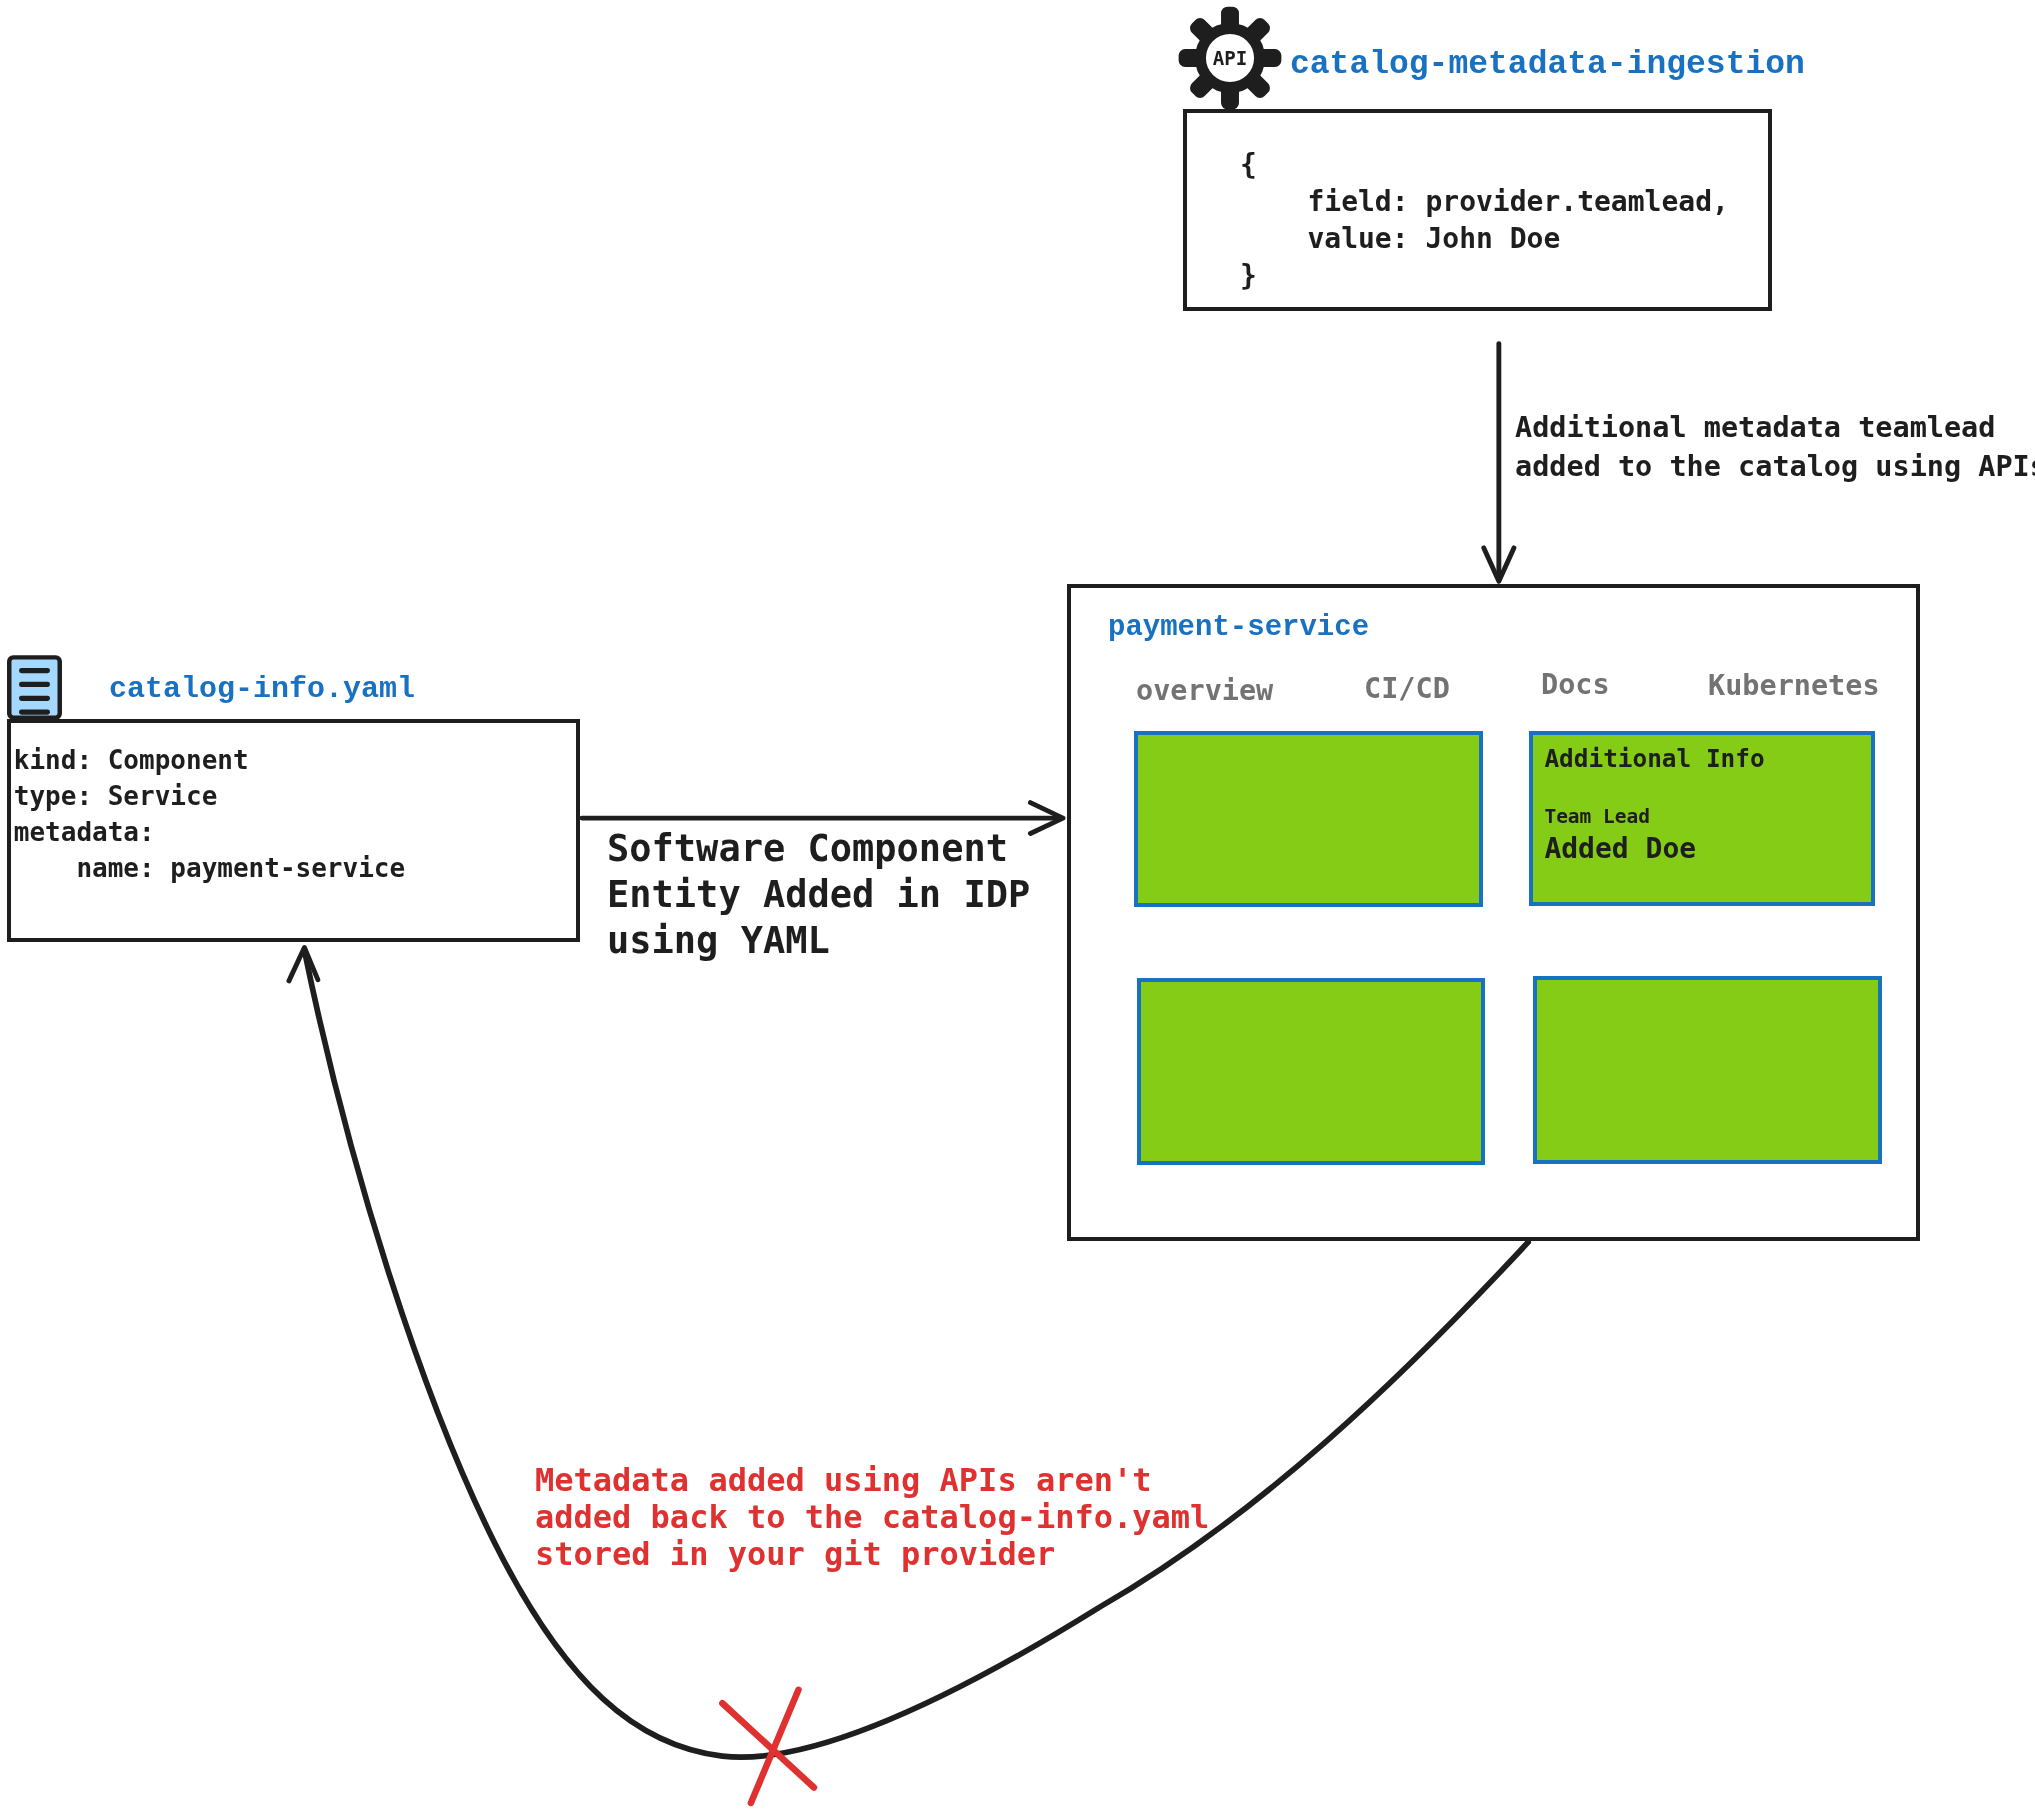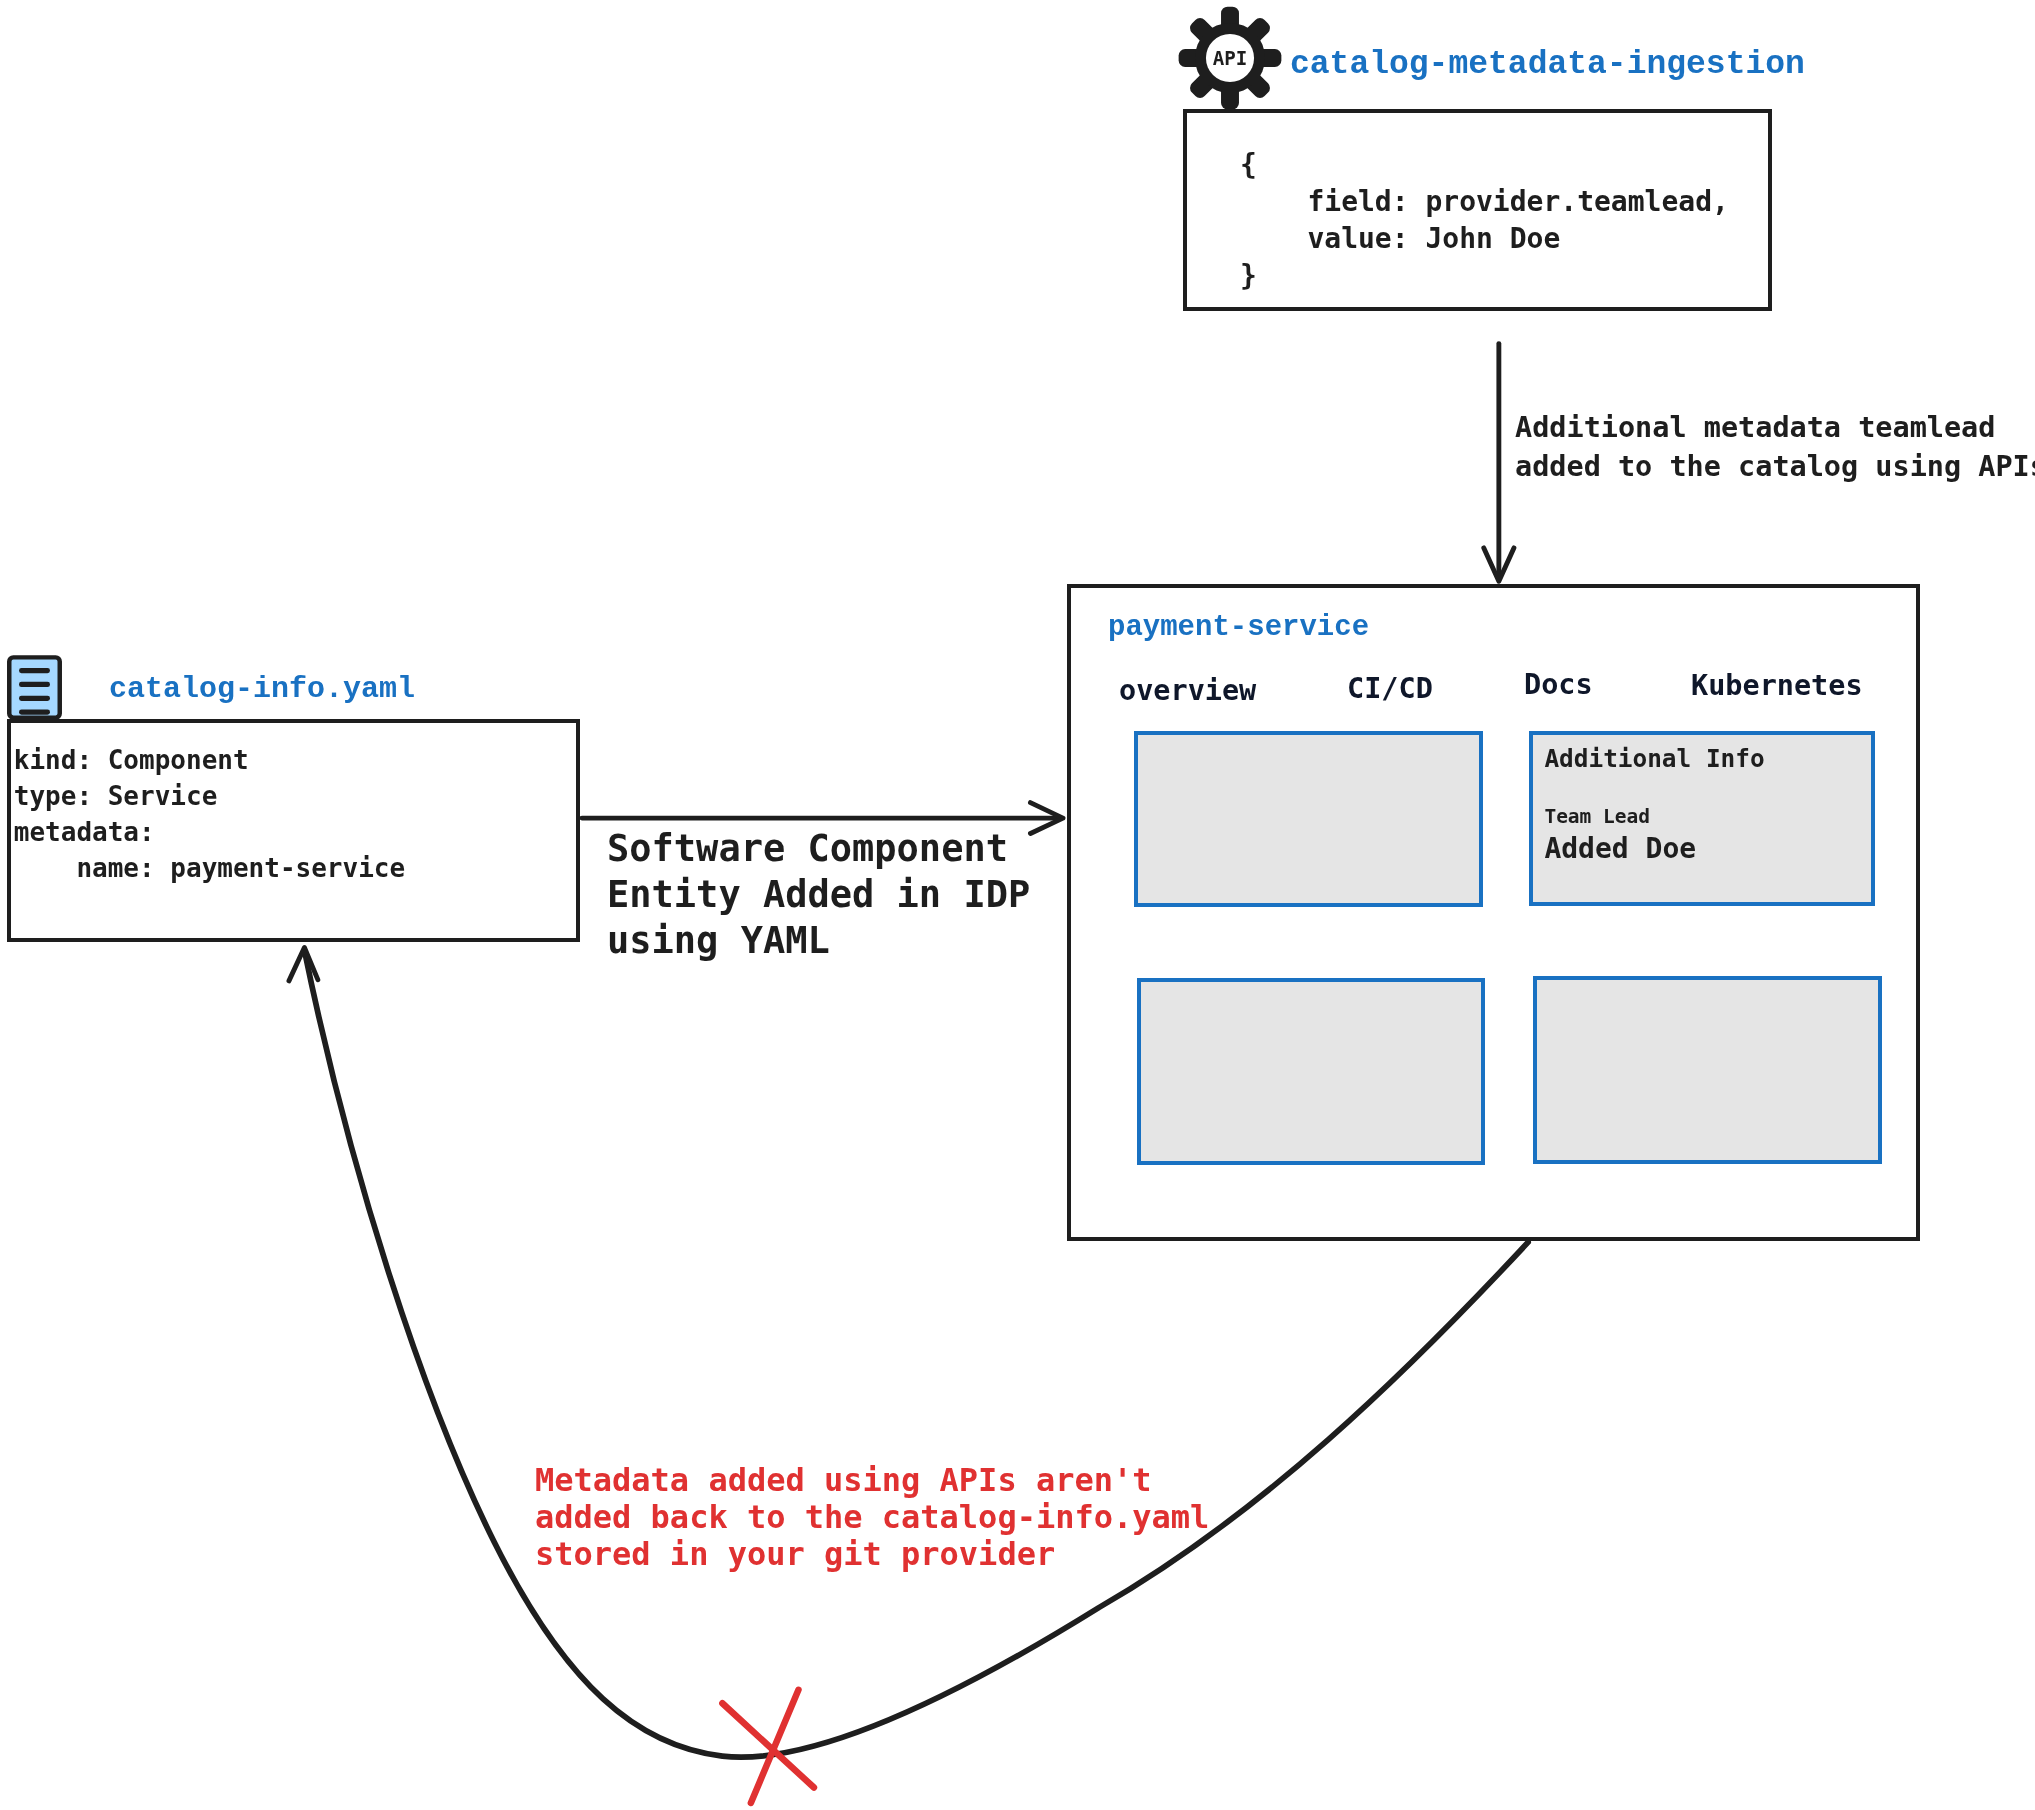--- a/index.html
+++ b/index.html
@@ -4,22 +4,22 @@
 <style>
   html,body{margin:0;padding:0;background:#ffffff;}
   #canvas{position:relative;width:2056px;height:1810px;background:#ffffff;
           font-family:"DejaVu Sans Mono","Liberation Mono",monospace;color:#1e1e1e;overflow:hidden;}
   .abs{position:absolute;}
   .blue{color:#1971c2;font-family:Liberation Mono, monospace;}
   .red{color:#e03131;}
   .bold{font-weight:bold;}
   .codebox{background:#ffffff;border:4.5px solid #1e1e1e;box-sizing:border-box;}
   .codeline{white-space:pre;font-weight:bold;}
-  .card{border:4.1px solid #1971c2;box-sizing:border-box;background:#e5e5e5;}
-  .tab{font-size:28.5px;font-weight:bold;color:#0f172a;}
+  .card{border:4.1px solid #1971c2;box-sizing:border-box;background:#84cc16;}
+  .tab{font-size:28.5px;font-weight:bold;color:#737373;margin-left:17px;}
   svg.overlay{position:absolute;left:0;top:0;pointer-events:none;}
 </style>
 </head>
 <body>
 
 <div id="canvas">
 
   <div class="abs" style="left:1177px;top:4.9px;width:106px;height:106px;">
     <svg width="106" height="106" viewBox="0 0 260 260">
       <g fill="#1e1e1e">

